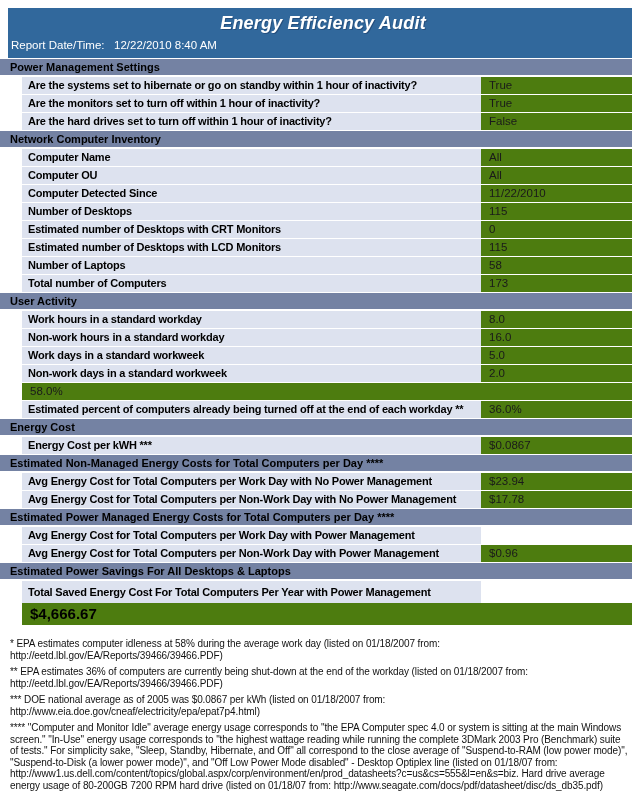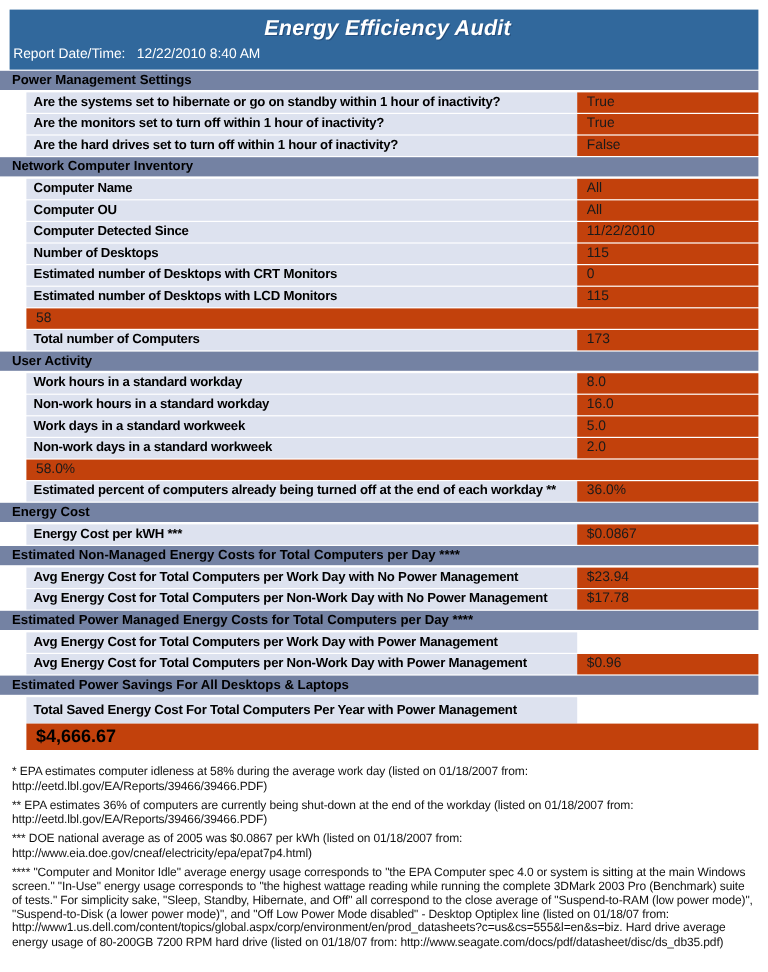--- a/index.html
+++ b/index.html
@@ -71,21 +71,21 @@
     font-size: 11px;
     font-weight: bold;
     line-height: 17px;
     padding-left: 6px;
     letter-spacing: -0.2px;
     white-space: nowrap;
     overflow: hidden;
   }
   .row-value {
     flex: 1;
-    background: #c2410c;
+    background: #4d7c0f;
     font-size: 11.5px;
     line-height: 17px;
     padding-left: 8px;
     color: #1a1a1a;
     white-space: nowrap;
   }
   .row-value.emphasis {
     font-size: 15px;
     font-weight: bold;
     line-height: 22px;
@@ -172,20 +172,21 @@
     <div class="row-label">Estimated number of Desktops with CRT Monitors</div>
     <div class="row-value">0</div>
   </div>
 
   <div class="row">
     <div class="row-label">Estimated number of Desktops with LCD Monitors</div>
     <div class="row-value">115</div>
   </div>
 
   <div class="row">
+    <div class="row-label">Number of Laptops</div>
     <div class="row-value">58</div>
   </div>
 
   <div class="row">
     <div class="row-label">Total number of Computers</div>
     <div class="row-value">173</div>
   </div>
 </div>
   </section>
 

